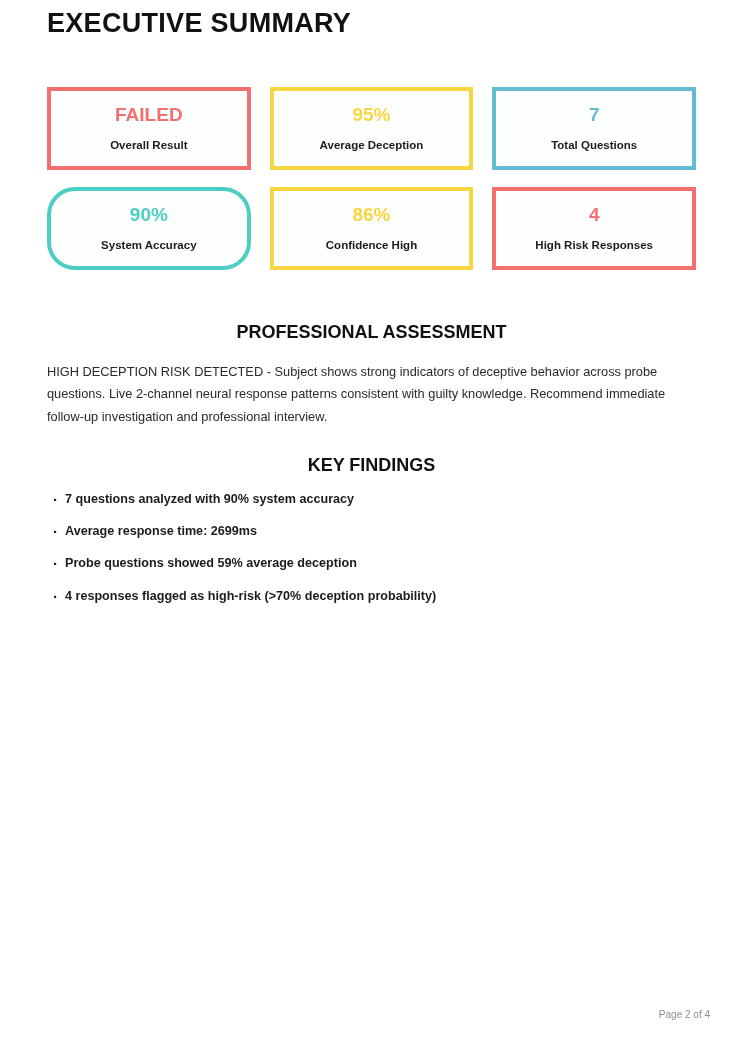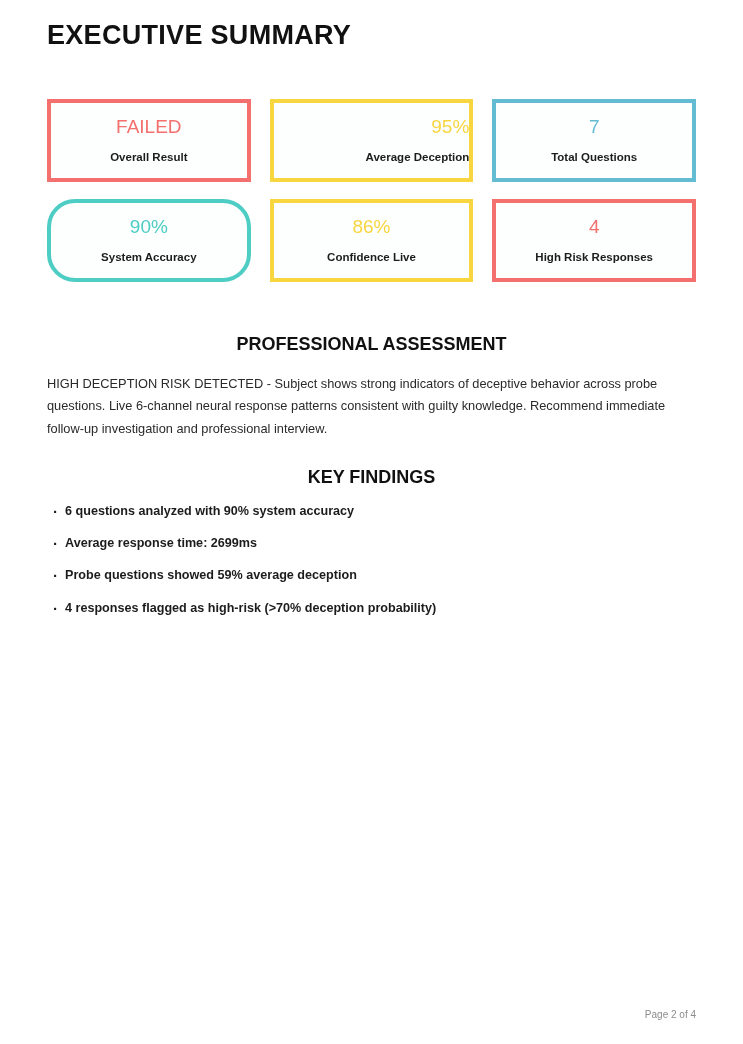--- a/index.html
+++ b/index.html
@@ -21,21 +21,21 @@
     height: 1044px;
     box-sizing: border-box;
     padding: 0 47px;
   }
   .page-title {
     font-size: 27px;
     font-weight: bold;
     letter-spacing: 0.3px;
     color: #111111;
     margin: 0;
-    padding-top: 18px;
+    padding-top: 6px;
     line-height: 1.3;
   }
   .metrics-grid {
     margin-top: 46px;
     display: grid;
     grid-template-columns: repeat(3, 1fr);
     column-gap: 19px;
     row-gap: 17px;
   }
   .metric-card {
@@ -43,21 +43,21 @@
     background: #fdfefe;
     height: 83px;
     box-sizing: border-box;
     display: flex;
     flex-direction: column;
     align-items: center;
     justify-content: center;
   }
   .metric-value {
     font-size: 19px;
-    font-weight: normal;
+    font-weight: bold;
     line-height: 1.1;
     margin-bottom: 13px;
   }
   .metric-label {
     font-size: 11.5px;
     font-weight: bold;
     color: #1c1c1c;
     line-height: 1.1;
   }
   .section-heading {
@@ -98,76 +98,76 @@
   .finding-item::before {
     content: "\00B7";
     position: absolute;
     left: 6px;
     top: -1px;
     font-size: 15px;
     font-weight: bold;
   }
   .page-footer {
     position: absolute;
-    right: 47px;
+    right: 33px;
     bottom: 24px;
     font-size: 10px;
     color: #8c8c8c;
   }
 </style>
 </head>
 <body>
 
 <div class="page">
 
   <h1 class="page-title">EXECUTIVE SUMMARY</h1>
 
   <div class="metrics-grid">
 
     <div class="metric-card" style="border-color: rgb(244, 112, 110);">
       <div class="metric-value" style="color: rgb(244, 112, 110);">FAILED</div>
       <div class="metric-label">Overall Result</div>
     </div>
 
-    <div class="metric-card" style="border-color: rgb(247, 214, 64); align-items: flex-end;">
+    <div class="metric-card" style="border-color: rgb(247, 214, 64);">
       <div class="metric-value" style="color: rgb(247, 214, 64);">95%</div>
       <div class="metric-label">Average Deception</div>
     </div>
 
     <div class="metric-card" style="border-color: rgb(99, 188, 210);">
       <div class="metric-value" style="color: rgb(99, 188, 210);">7</div>
       <div class="metric-label">Total Questions</div>
     </div>
 
     <div class="metric-card" style="border-color: rgb(78, 205, 196); border-radius: 28px;">
       <div class="metric-value" style="color: rgb(78, 205, 196);">90%</div>
       <div class="metric-label">System Accuracy</div>
     </div>
 
     <div class="metric-card" style="border-color: rgb(247, 214, 64);">
       <div class="metric-value" style="color: rgb(247, 214, 64); text-align: center;">86%</div>
-      <div class="metric-label">Confidence Live</div>
+      <div class="metric-label">Confidence High</div>
     </div>
 
     <div class="metric-card" style="border-color: rgb(244, 112, 110);">
       <div class="metric-value" style="color: rgb(244, 112, 110);">4</div>
       <div class="metric-label">High Risk Responses</div>
     </div>
 
   </div>
 
   <div class="assessment-section">
     <h2 class="section-heading">PROFESSIONAL ASSESSMENT</h2>
-    <p class="assessment-text">HIGH DECEPTION RISK DETECTED - Subject shows strong indicators of deceptive behavior across probe questions. Live 6-channel neural response patterns consistent with guilty knowledge. Recommend immediate follow-up investigation and professional interview.</p>
+    <p class="assessment-text">HIGH DECEPTION RISK DETECTED - Subject shows strong indicators of deceptive behavior across probe questions. Live 2-channel neural response patterns consistent with guilty knowledge. Recommend immediate follow-up investigation and professional interview.</p>
   </div>
 
   <div class="findings-section">
     <h2 class="section-heading">KEY FINDINGS</h2>
     <ul class="findings-list">
-      <li class="finding-item">6 questions analyzed with 90% system accuracy</li>
+      <li class="finding-item">7 questions analyzed with 90% system accuracy</li>
       <li class="finding-item">Average response time: 2699ms</li>
       <li class="finding-item">Probe questions showed 59% average deception</li>
       <li class="finding-item">4 responses flagged as high-risk (&gt;70% deception probability)</li>
     </ul>
   </div>
 
   <div class="page-footer">Page 2 of 4</div>
 
 </div>
 

